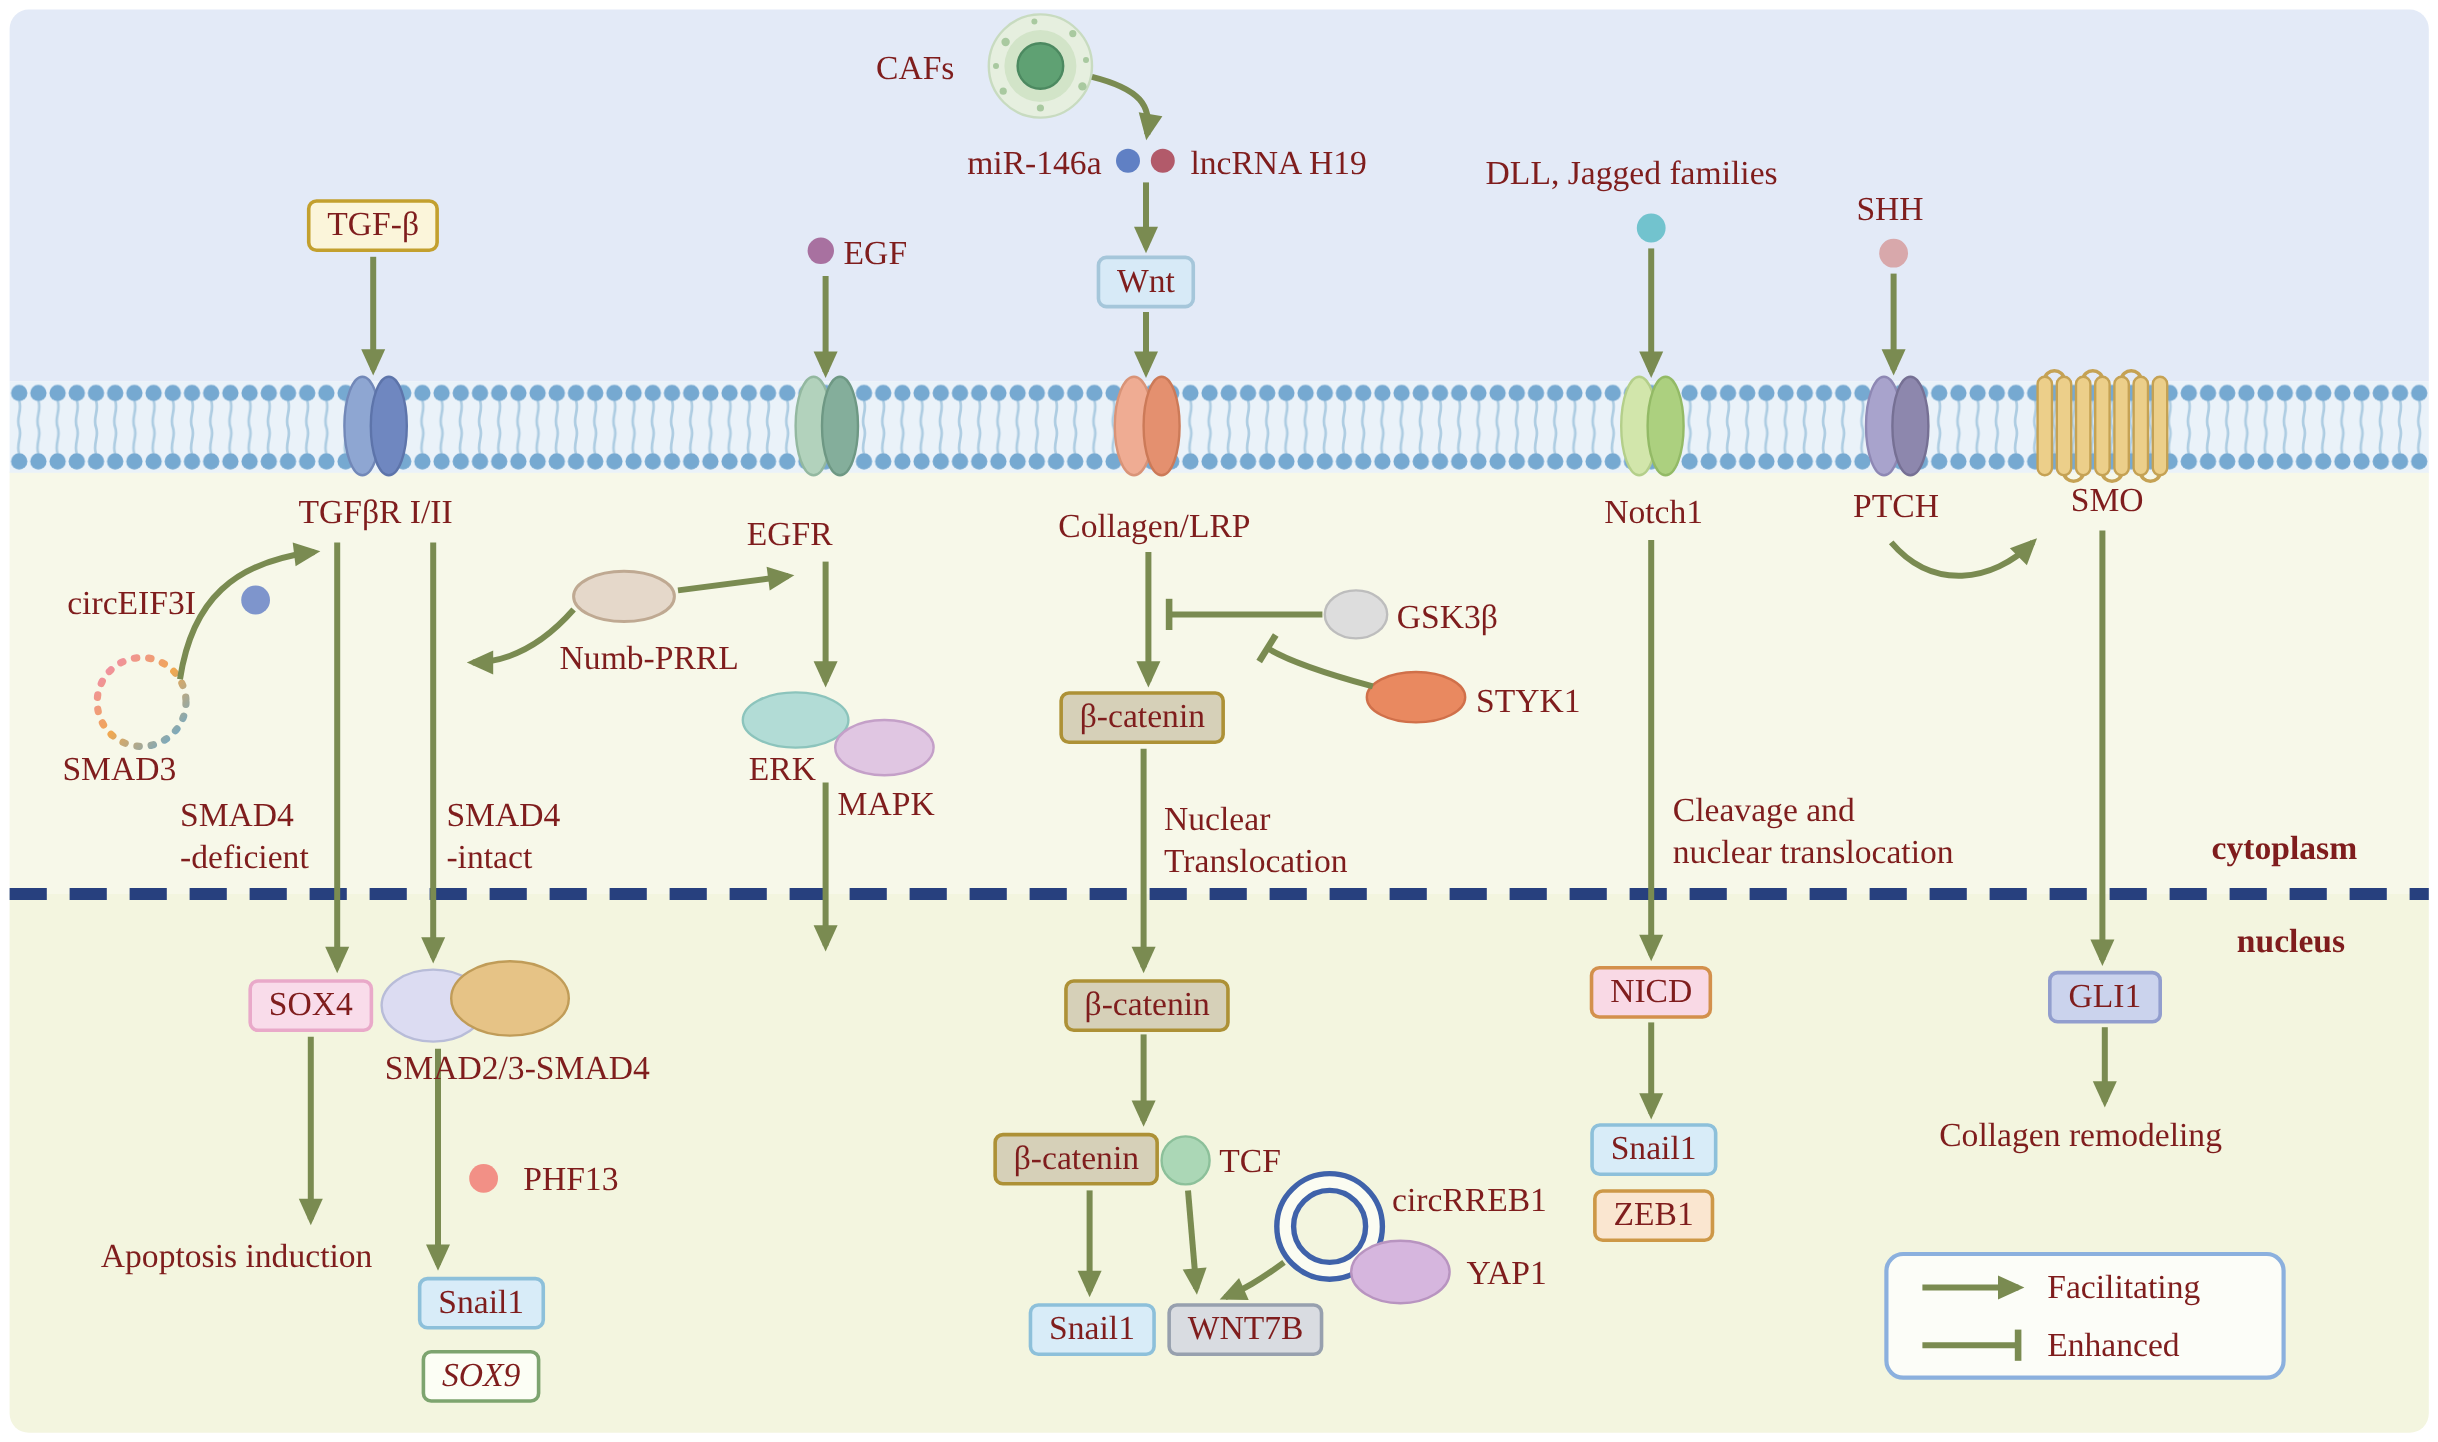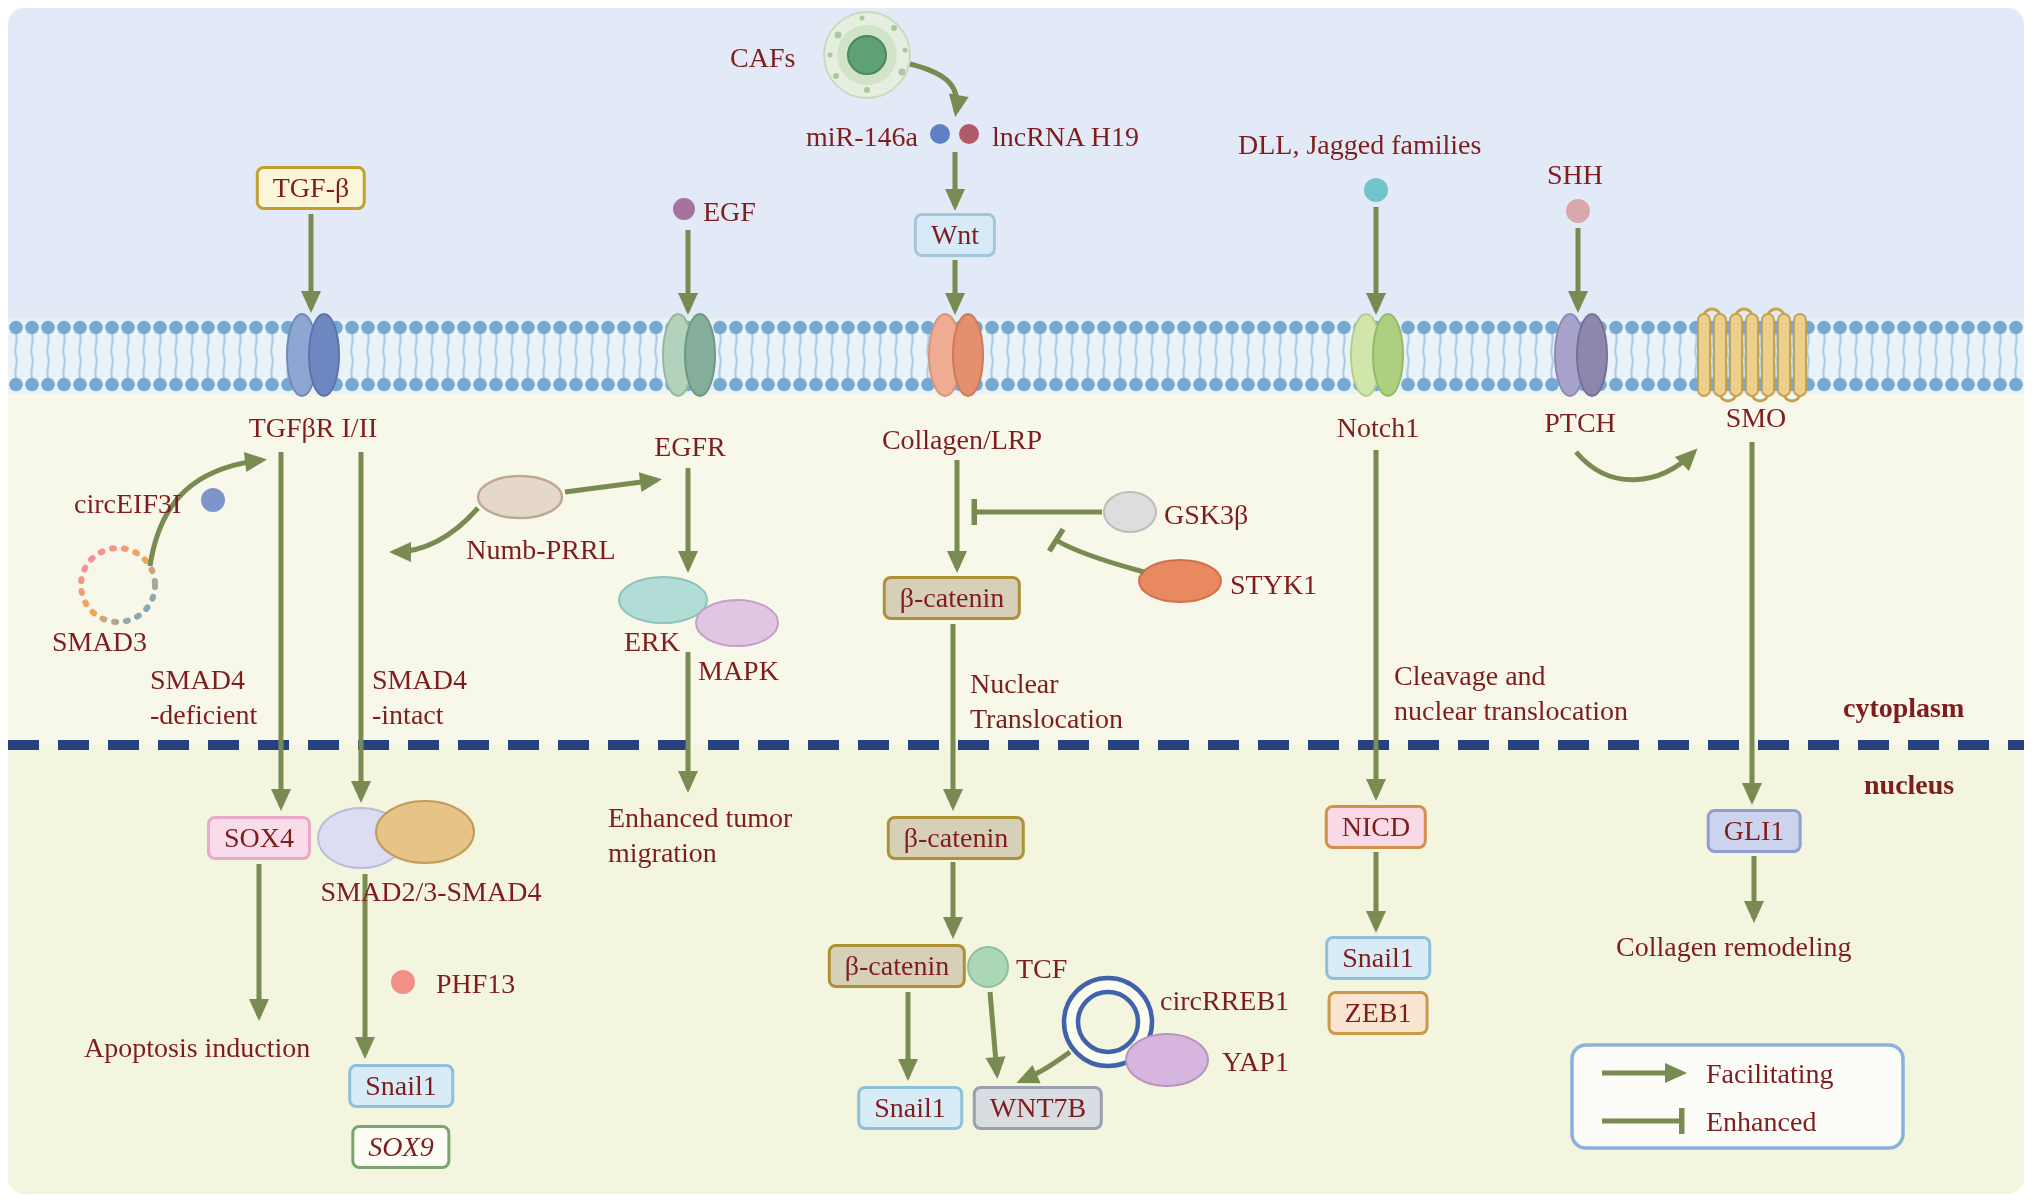--- a/index.html
+++ b/index.html
@@ -175,27 +175,27 @@
   <div class="lbl" style="left:730px;top:40px">CAFs</div>
   <div class="lbl" style="left:806px;top:119px">miR-146a</div>
   <div class="lbl" style="left:992px;top:119px">lncRNA H19</div>
   <div class="box box-tgfb" style="left:311px;top:188px">TGF-β</div>
   <div class="lbl" style="left:703px;top:194px">EGF</div>
   <div class="box box-wnt" style="left:955px;top:235px">Wnt</div>
   <div class="lbl" style="left:1238px;top:127px">DLL, Jagged families</div>
   <div class="lbl" style="left:1547px;top:157px">SHH</div>
 
   <div class="lbl ctr" style="left:313px;top:427px">TGFβR I/II</div>
-  <div class="lbl ctr" style="left:690px;top:446px">EGFR</div>
+  <div class="lbl ctr" style="left:658px;top:446px">EGFR</div>
   <div class="lbl ctr" style="left:962px;top:439px">Collagen/LRP</div>
   <div class="lbl ctr" style="left:1378px;top:427px">Notch1</div>
   <div class="lbl ctr" style="left:1580px;top:422px">PTCH</div>
   <div class="lbl ctr" style="left:1756px;top:417px">SMO</div>
 
-  <div class="lbl" style="left:74px;top:486px">circEIF3I</div>
+  <div class="lbl" style="left:56px;top:486px">circEIF3I</div>
   <div class="lbl" style="left:52px;top:624px">SMAD3</div>
   <div class="lbl" style="left:150px;top:662px">SMAD4
 -deficient</div>
   <div class="lbl" style="left:372px;top:662px">SMAD4
 -intact</div>
   <div class="lbl ctr" style="left:541px;top:549px">Numb-PRRL</div>
   <div class="lbl" style="left:624px;top:624px">ERK</div>
   <div class="lbl" style="left:698px;top:653px">MAPK</div>
   <div class="lbl" style="left:1164px;top:497px">GSK3β</div>
   <div class="lbl" style="left:1230px;top:567px">STYK1</div>
@@ -206,22 +206,20 @@
 Translocation</div>
   <div class="lbl bold" style="left:1843px;top:690px">cytoplasm</div>
 
   <div class="lbl bold" style="left:1864px;top:767px">nucleus</div>
   <div class="box box-sox4" style="left:259px;top:838px">SOX4</div>
   <div class="lbl ctr" style="left:431px;top:891px">SMAD2/3-SMAD4</div>
   <div class="lbl" style="left:84px;top:1030px">Apoptosis induction</div>
   <div class="lbl" style="left:436px;top:966px">PHF13</div>
   <div class="box box-snail" style="left:401px;top:1086px">Snail1</div>
   <div class="box box-sox9" style="left:401px;top:1147px">SOX9</div>
-  <div class="lbl" style="left:608px;top:800px">Enhanced tumor
-migration</div>
   <div class="box box-bcat" style="left:956px;top:838px">β-catenin</div>
   <div class="box box-bcat" style="left:897px;top:966px">β-catenin</div>
   <div class="lbl" style="left:1016px;top:951px">TCF</div>
   <div class="box box-snail" style="left:910px;top:1108px">Snail1</div>
   <div class="box box-wnt7b" style="left:1038px;top:1108px">WNT7B</div>
   <div class="lbl" style="left:1160px;top:983px">circRREB1</div>
   <div class="lbl" style="left:1222px;top:1044px">YAP1</div>
   <div class="box box-nicd" style="left:1376px;top:827px">NICD</div>
   <div class="box box-snail" style="left:1378px;top:958px">Snail1</div>
   <div class="box box-zeb1" style="left:1378px;top:1013px">ZEB1</div>

